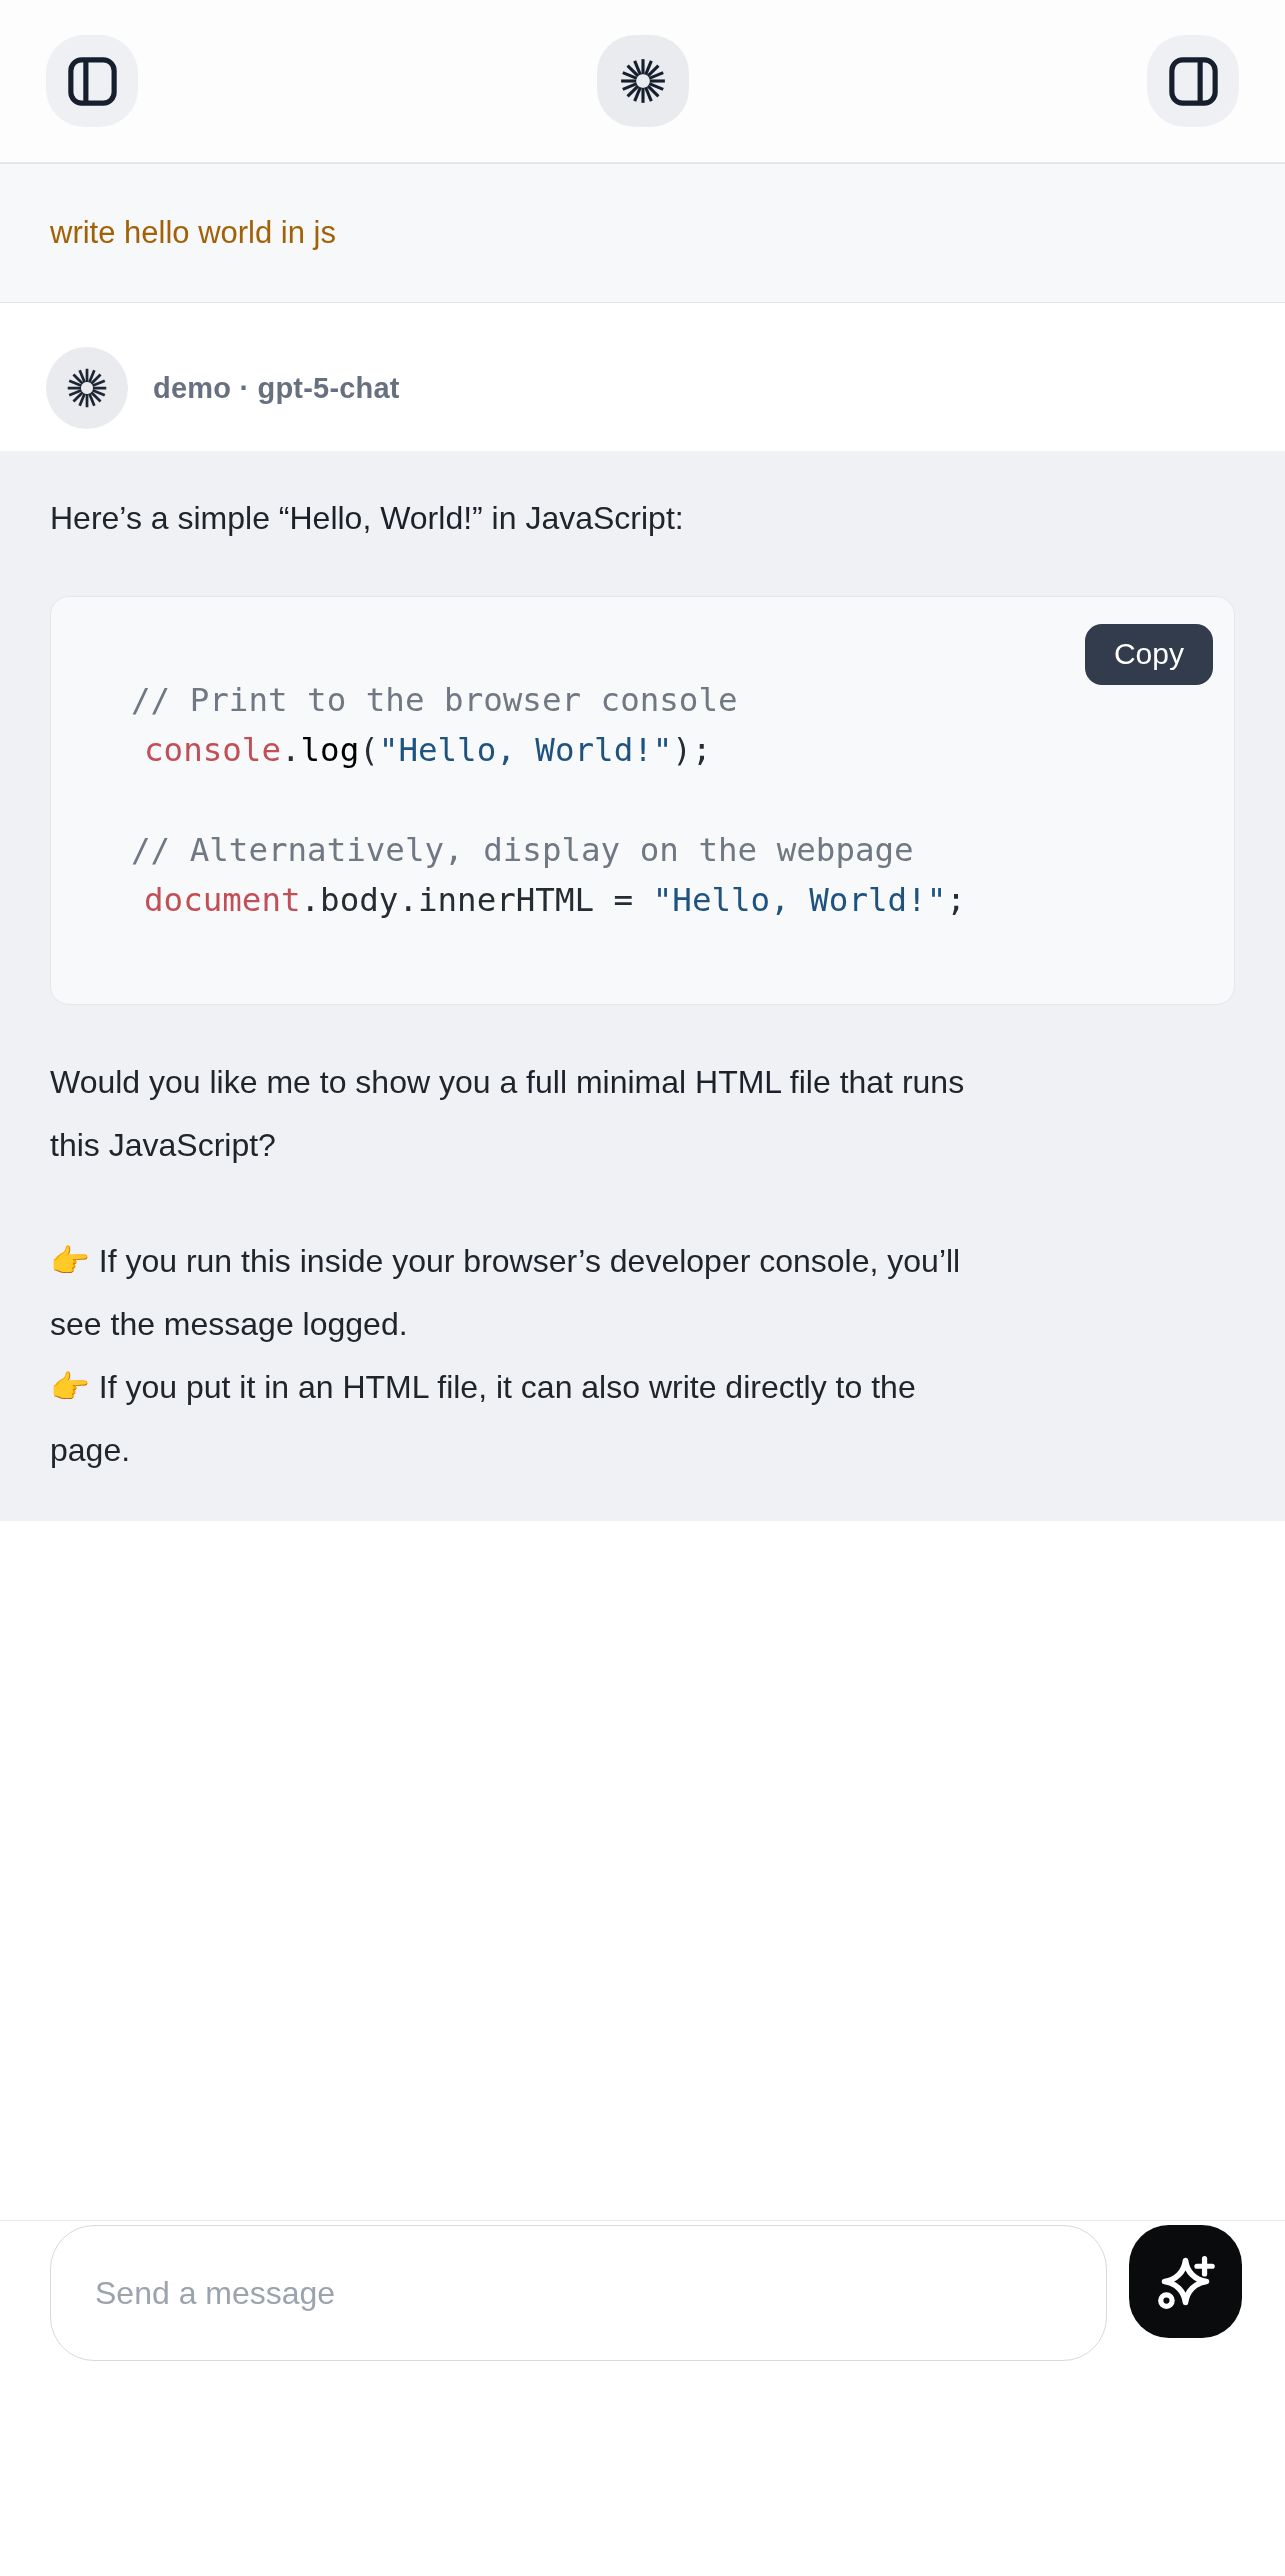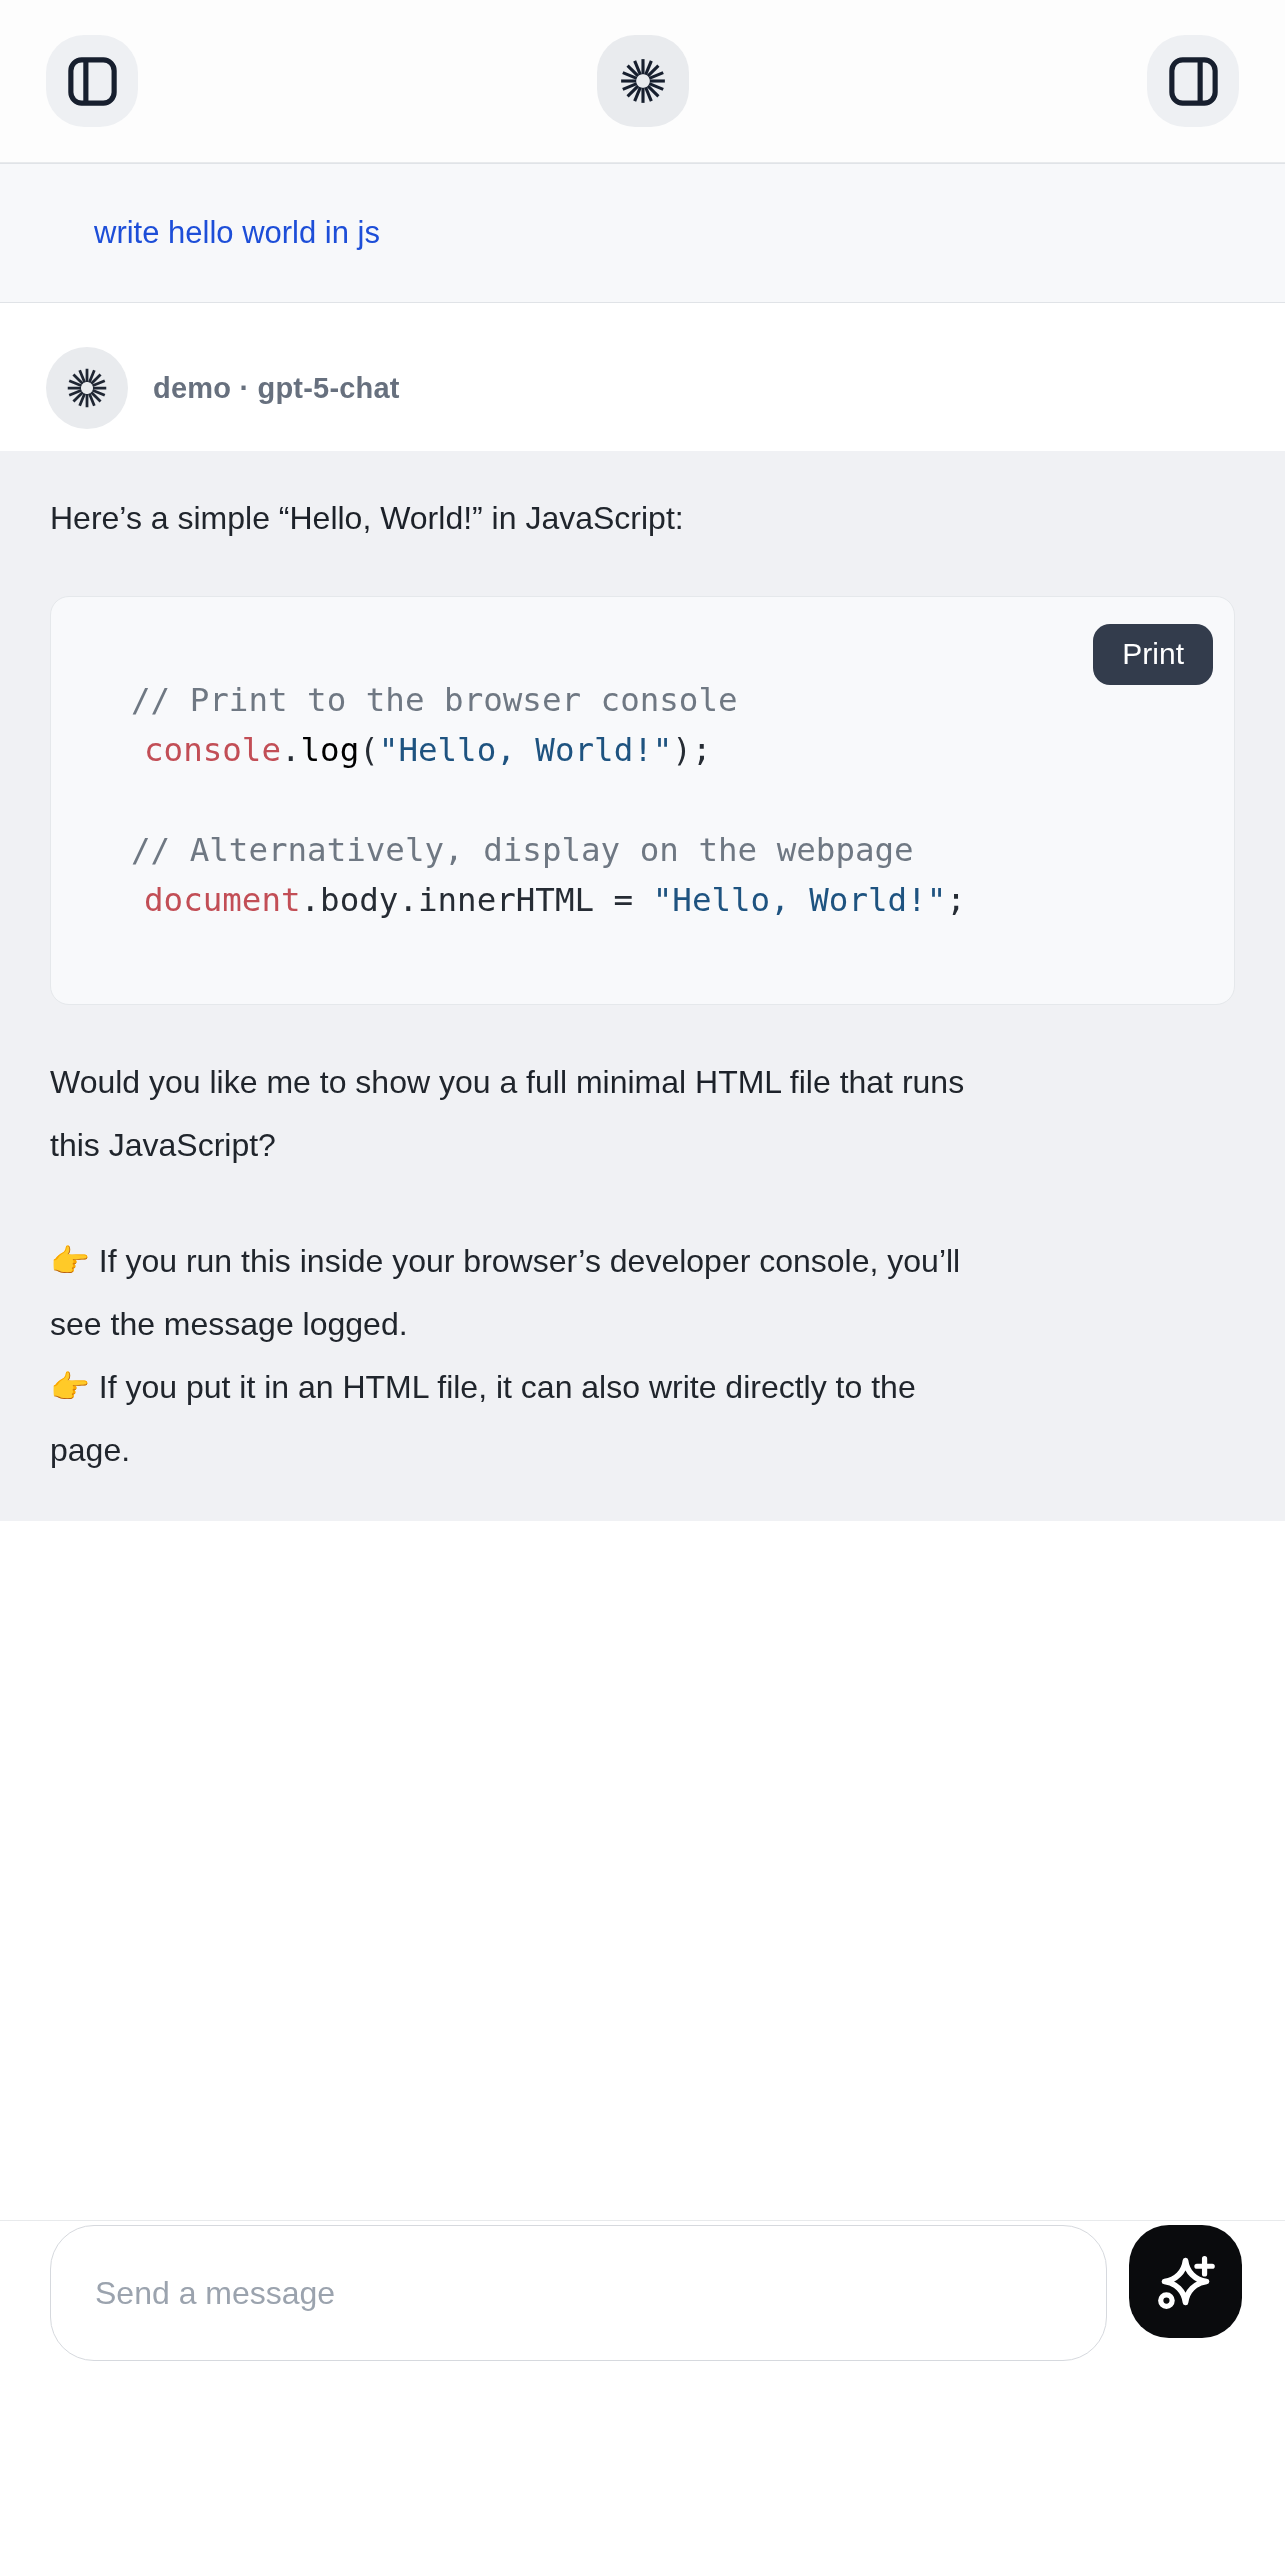--- a/index.html
+++ b/index.html
@@ -73,21 +73,21 @@
   
   .user-band {
     height: 140px;
     background: #f7f8fa;
     border-top: 1.9px solid #e0e3e7;
     border-bottom: 1.9px solid #e0e3e7;
     display: flex; align-items: center;
     padding: 0 50px;
     flex: none;
   }
-  .user-band p { font-size: 31px; color: #1d4ed8; margin-left: 44px; }
+  .user-band p { font-size: 31px; color: #a16207; }
 
   
   .assistant-band {
     height: 1070px;
     background: #f0f1f4;
     padding: 45px 50px 0 50px;
     flex: none;
   }
   .body-text { font-size: 32px; color: #20252c; }
   .intro { line-height: 44px; }
@@ -220,21 +220,21 @@
         <use href="#rays"></use>
       </svg>
     </div>
     <span class="sender">demo · gpt-5-chat</span>
   </section>
 
   <section class="assistant-band">
     <p class="body-text intro"><span>Here’s a simple </span><strong>“Hello, World!”</strong><span> in JavaScript:</span></p>
 
     <div class="code-block">
-      <button class="copy-btn">Print</button>
+      <button class="copy-btn">Copy</button>
       <pre class="code"><span class="tok-comment">// Print to the browser console</span>
 <span class="tok-var">console</span><span class="tok-pln">.</span><span class="tok-fn">log</span><span class="tok-pln">(</span><span class="tok-str">"Hello, World!"</span><span class="tok-pln">);</span>
 
 <span class="tok-comment">// Alternatively, display on the webpage</span>
 <span class="tok-var">document</span><span class="tok-pln">.body.innerHTML = </span><span class="tok-str">"Hello, World!"</span><span class="tok-pln">;</span></pre>
     </div>
 
     <p class="body-text followup"><span>Would you like me to show you a </span><strong>full minimal HTML file</strong><span> that runs
 this JavaScript?</span></p>
 

